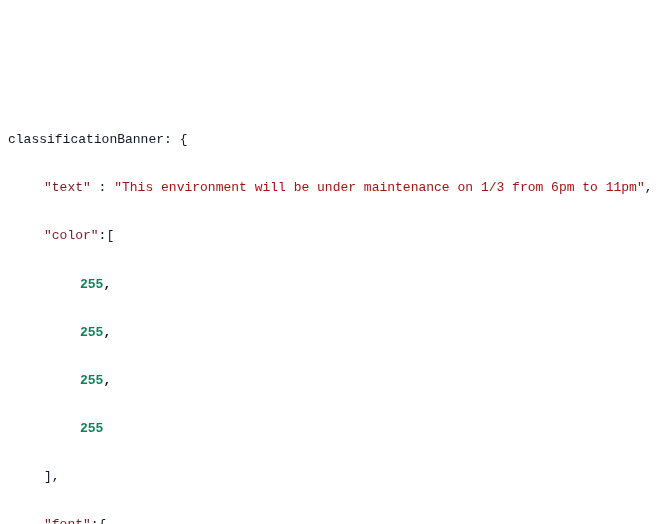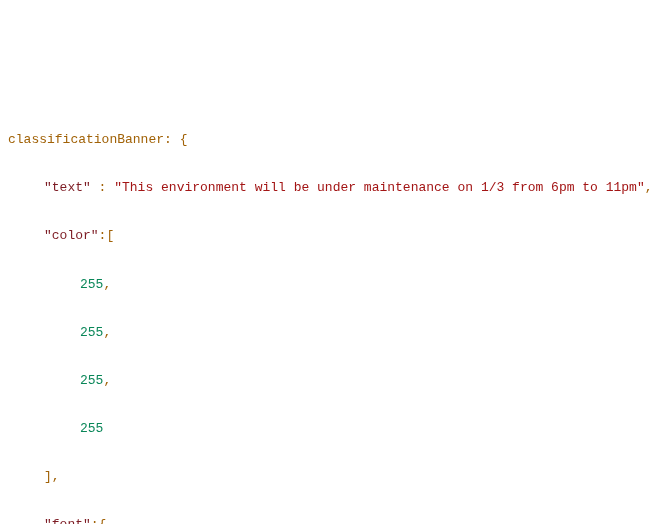--- a/index.html
+++ b/index.html
@@ -18,28 +18,28 @@
     .key {
       color: #7d1c24;
     }
     .string {
       color: #a31515;
     }
     .number {
       color: #098658;
     }
     .punct {
-      color: #a16207;
+      color: #0f172a;
     }
     .line {
       display: block;
     }
     .i0 { padding-left: 0; }
     .i1 { padding-left: 36px; }
-    .i2 { padding-left: 72px; }
+    .i2 { padding-left: 72px; font-weight: bold; }
   </style>
 </head>
 <body>
 
 
 
 <div class="code-container">
 <span class="line i0"><span class="punct">classificationBanner</span><span class="punct">: {</span></span>
 <span class="line i1"><span class="key">"text"</span><span class="punct"> : </span><span class="string">"This environment will be under maintenance on 1/3 from 6pm to 11pm"</span><span class="punct">,</span></span>
 <span class="line i1"><span class="key">"color"</span><span class="punct">:[</span></span>

